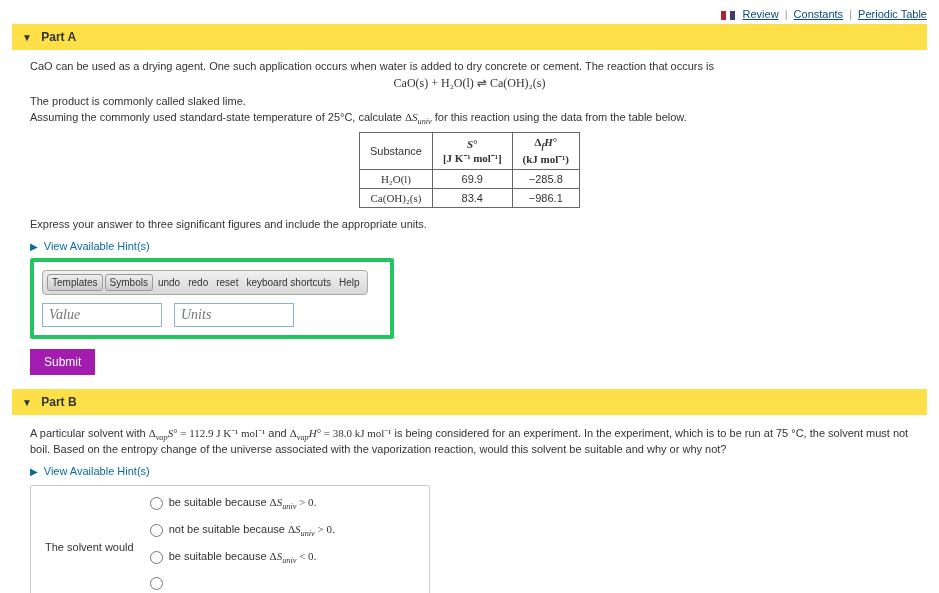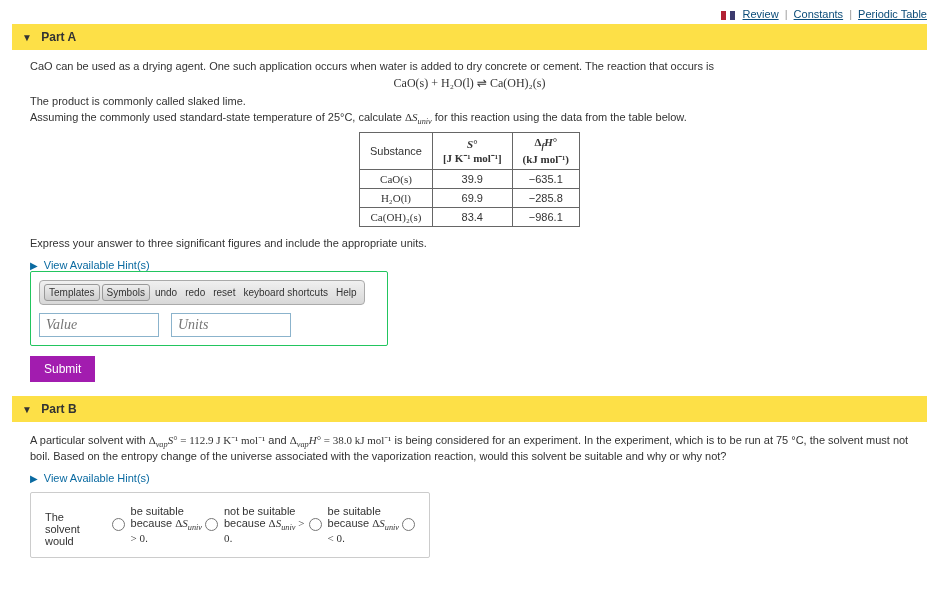--- a/index.html
+++ b/index.html
@@ -61,23 +61,24 @@
   .hint-link {
     color: #0a6aa1;
     font-size: 11px;
     cursor: pointer;
     margin-top: 6px;
     display: inline-block;
     text-align: right;
   }
   .hint-link .tri { color: #0a6aa1; margin-right: 3px; font-size: 10px;}
   .answer-box {
-    border: 1px solid #22c55e;
+    border: 4px solid #22c55e;
     width: 340px;
     padding: 8px;
+    margin-top: 6px;
     border-radius: 2px;
   }
   .toolbar {
     background: linear-gradient(#f0f0f0, #d8d8d8);
     border: 1px solid #aaa;
     border-radius: 4px;
     padding: 3px 4px;
     display: inline-flex;
     align-items: center;
     gap: 2px;
@@ -121,21 +122,21 @@
     border: 1px solid #ccc;
     width: 370px;
     padding: 10px 14px;
     margin-top: 8px;
     display: flex;
     align-items: center;
     gap: 16px;
     border-radius: 2px;
   }
   .mc-box .prompt { font-size: 11px; margin-top: 8px; }
-  .mc-options { display: flex; flex-direction: row; gap: 0; font-size: 11px;}
+  .mc-options { display: flex; flex-direction: column; gap: 12px; font-size: 11px;}
   .mc-options label { display: flex; align-items: center; gap: 6px;}
   .mc-options input[type=radio] { margin:0; }
   sub, sup { font-size: 0.75em; font-style: italic; }
   .spacer-v { height: 14px; }
 </style>
 </head>
 <body>
 
 <div class="top-links">
   <span class="flag"></span>
@@ -168,25 +169,20 @@
       <th>
         <span class="serif"><i>S</i>°</span><br>
         <span class="serif">[J K⁻¹ mol⁻¹]</span>
       </th>
       <th>
         <span class="serif">Δ<sub>f</sub><i>H</i>°</span><br>
         <span class="serif">(kJ mol⁻¹)</span>
       </th>
     </tr>
     <tr>
-      <td class="serif">CaO(s)</td>
-      <td>39.9</td>
-      <td>−635.1</td>
-    </tr>
-    <tr>
       <td class="serif">H₂O(l)</td>
       <td>69.9</td>
       <td>−285.8</td>
     </tr>
     <tr>
       <td class="serif">Ca(OH)₂(s)</td>
       <td>83.4</td>
       <td>−986.1</td>
     </tr>
   </tbody>

